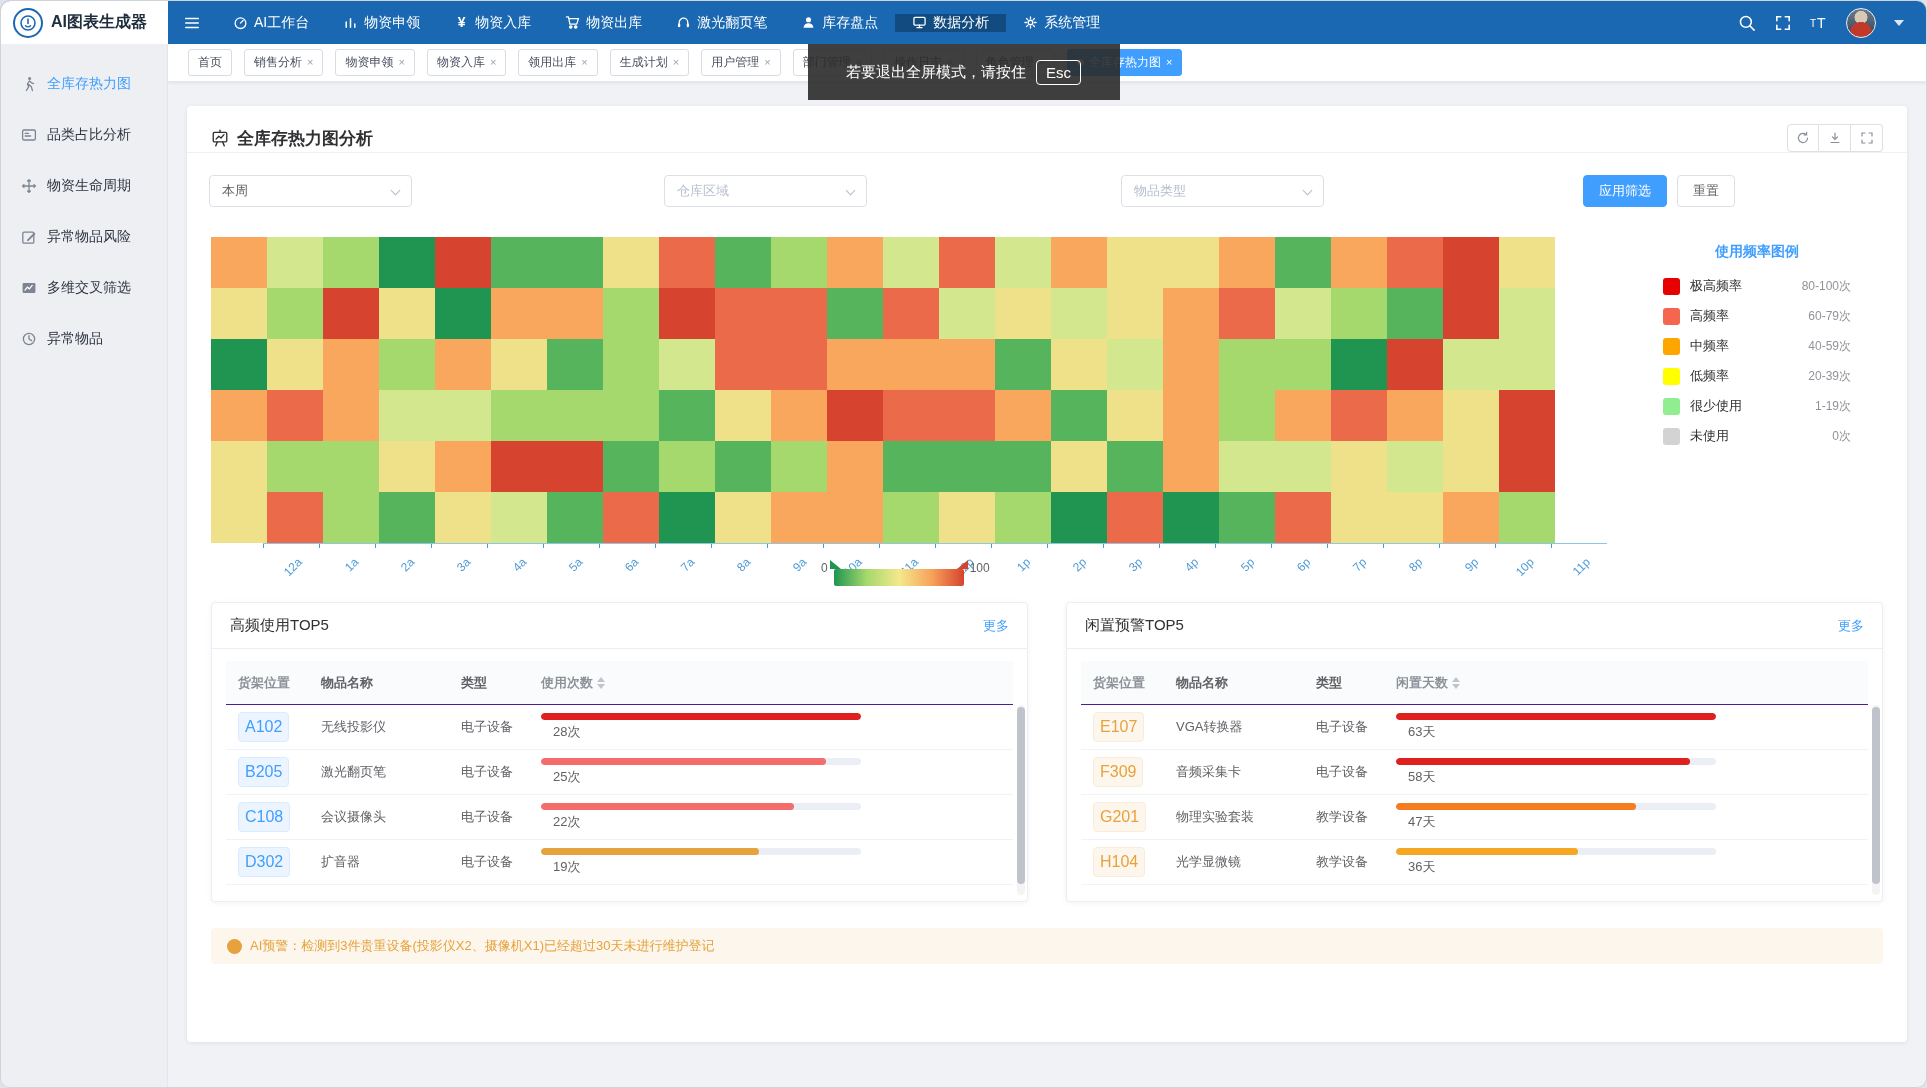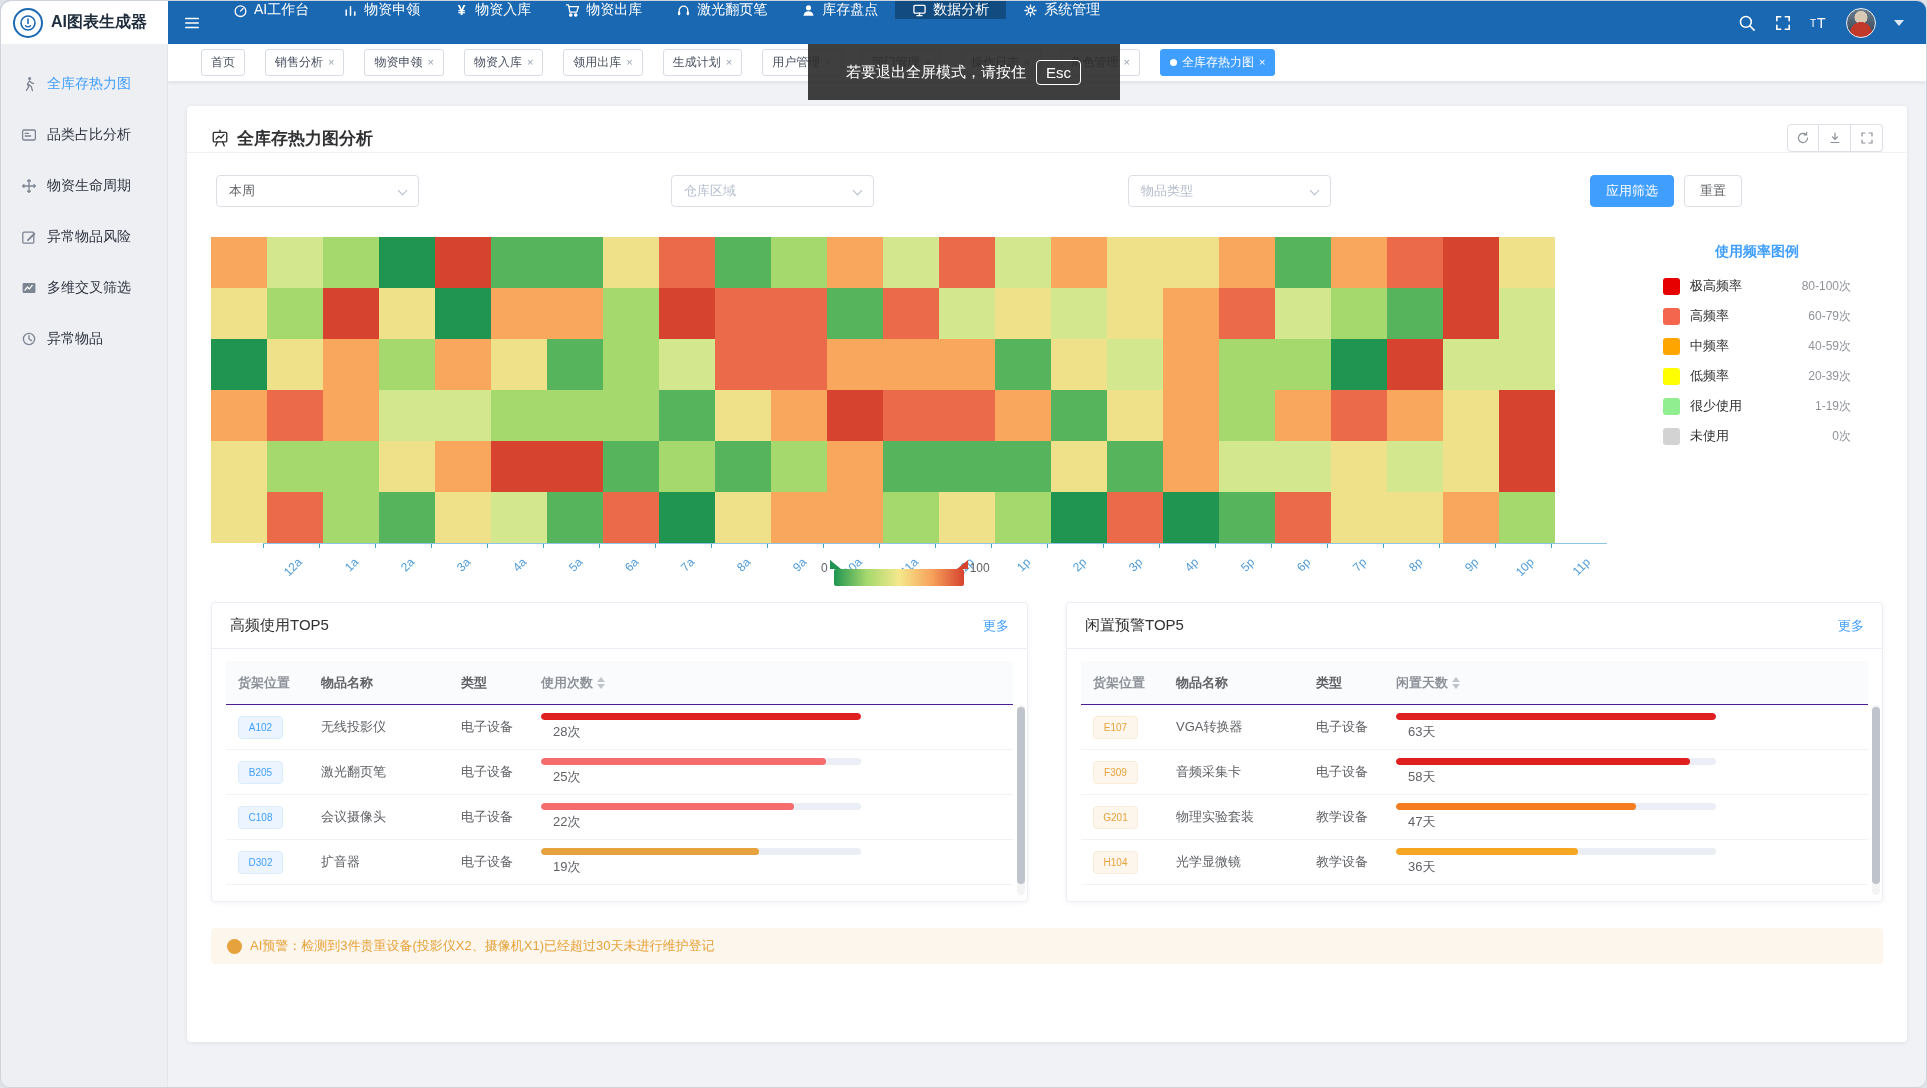--- a/index.html
+++ b/index.html
@@ -23,21 +23,21 @@
   .nav-right svg { width:18px; height:18px; }
   .tool-ico { display:flex; align-items:center; cursor:pointer; }
   .avatar { width:30px; height:30px; border-radius:50%; background:
       radial-gradient(circle at 50% 85%, #c0392b 0 38%, transparent 40%),
       radial-gradient(circle at 50% 30%, #d8c9b4 0 26%, transparent 28%),
       linear-gradient(180deg,#6b7d8f 0%, #4a5a6a 60%, #31404e 100%);
       border:1px solid #e8eef5; cursor:pointer; }
   .caret-down { width:0; height:0; border-left:5px solid transparent; border-right:5px solid transparent; border-top:6px solid #dce9f5; cursor:pointer; }
 
   
-  .tabbar { position:absolute; top:43px; left:167px; right:0; height:38px; background:#fff; border-bottom:1px solid #e4e7ed; box-shadow:0 1px 3px rgba(0,0,0,.08); display:flex; align-items:center; gap:20px; padding-left:33px; z-index:5; }
+  .tabbar { position:absolute; top:43px; left:167px; right:0; height:38px; background:#fff; border-bottom:1px solid #e4e7ed; box-shadow:0 1px 3px rgba(0,0,0,.08); display:flex; align-items:center; gap:12px; padding-left:20px; z-index:5; }
   .tab { height:27px; display:flex; align-items:center; gap:5px; padding:0 9px; border:1px solid #d8dce5; background:#fff; color:#495060; font-size:12px; border-radius:3px; cursor:pointer; white-space:nowrap; }
   .tab .close { font-size:11px; color:#9aa2ad; line-height:1; cursor:pointer; }
   .tab.active { background:#409eff; border-color:#409eff; color:#fff; }
   .tab.active .dot { width:7px; height:7px; border-radius:50%; background:#fff; }
   .tab.active .close { color:#fff; }
 
   
   .fs-toast { position:absolute; top:43px; left:50%; transform:translateX(-50%); width:312px; height:56px; background:rgba(42,42,42,0.9); color:#fff; display:flex; align-items:center; justify-content:center; gap:10px; font-size:15px; z-index:50; }
   .esc-key { border:1.5px solid #fff; border-radius:4px; padding:3px 9px; font-size:15px; }
 
@@ -54,21 +54,21 @@
   .page-title { display:flex; align-items:center; gap:8px; font-size:17px; font-weight:bold; color:#303133; }
   .page-title svg { width:18px; height:18px; color:#303133; }
   .btn-group { margin-left:auto; display:flex; }
   .mini-btn { width:32px; height:28px; border:1px solid #dcdfe6; background:#fff; display:flex; align-items:center; justify-content:center; color:#8a9099; cursor:pointer; }
   .mini-btn svg { width:14px; height:14px; }
   .mini-btn:first-child { border-radius:4px 0 0 4px; }
   .mini-btn:last-child { border-radius:0 4px 4px 0; }
   .mini-btn + .mini-btn { border-left:none; }
 
   
-  .filter-row { display:flex; align-items:flex-start; padding:22px 24px 10px 6px;margin-left:7px; }
+  .filter-row { display:flex; align-items:flex-start; padding:22px 24px 10px 6px; }
   .select { width:203px; height:32px; border:1px solid #dcdfe6; border-radius:4px; background:#fff; display:flex; align-items:center; padding:0 12px; font-size:13px; color:#606266; cursor:pointer; position:relative; }
   .select.placeholder { color:#b4bccc; }
   .select .chev { position:absolute; right:12px; top:11px; width:7px; height:7px; border-right:1px solid #b4bccc; border-bottom:1px solid #b4bccc; transform:rotate(45deg); }
   .sel-1 { margin-left:16px; } .sel-2 { margin-left:252px; } .sel-3 { margin-left:254px; }
   .btn { height:32px; border-radius:4px; font-size:13px; padding:0 15px; cursor:pointer; display:flex; align-items:center; }
   .btn-primary { background:#409eff; border:1px solid #409eff; color:#fff; margin-left:259px; }
   .btn-plain { background:#fff; border:1px solid #dcdfe6; color:#606266; margin-left:10px; }
 
   
   .chart-section { display:flex; padding:20px 0 0 24px; }
@@ -107,21 +107,21 @@
   .more-link { margin-left:auto; font-size:13px; color:#409eff; cursor:pointer; }
   .tbl { margin:12px 14px 0 14px; position:relative; }
   .tbl-header { display:flex; align-items:center; height:44px; background:#fafbfc; border-bottom:1px solid #4c1d95; font-size:13px; font-weight:bold; color:#8d9299; }
   .tbl-body { height:190px; overflow:hidden; position:relative; }
   .tbl-row { display:flex; align-items:center; height:45px; border-bottom:1px solid #f0f2f5; }
   .c-tag { width:95px; padding-left:12px; flex:none; }
   .c-name { width:140px; flex:none; font-size:13px; color:#606266; }
   .c-type { width:80px; flex:none; font-size:13px; color:#606266; }
   .c-val { flex:1; padding-right:10px; }
   .tbl-header .c-tag { padding-left:12px; }
-  .tag { display:inline-block; min-width:45px; text-align:center; font-size:10px; padding:5px 6px; border-radius:4px; }
+  .tag { display:inline-block; min-width:45px; text-align:center; font-size:16px; padding:5px 6px; border-radius:4px; }
   .tag.blue { background:#ecf5ff; border:1px solid #d9ecff; color:#409eff; }
   .tag.orange { background:#fdf6ec; border:1px solid #faecd8; color:#e6a23c; }
   .bar-track { width:320px; height:7px; background:#ebeef5; border-radius:4px; overflow:hidden; }
   .bar-fill { height:100%; border-radius:4px; }
   .bar-val { font-size:13px; color:#606266; margin:3px 0 0 12px; }
   .sort-caret { display:inline-flex; flex-direction:column; margin-left:4px; vertical-align:middle; cursor:pointer; }
   .sort-caret i { width:0; height:0; border-left:4px solid transparent; border-right:4px solid transparent; }
   .sort-caret i.up { border-bottom:5px solid #c0c4cc; margin-bottom:2px; }
   .sort-caret i.down { border-top:5px solid #c0c4cc; }
   .tscroll { position:absolute; right:-12px; top:44px; width:8px; height:190px; background:#f4f4f5; border-radius:4px; }
@@ -146,21 +146,21 @@
         </svg>
       </span>
       <span class="logo-text">AI图表生成器</span>
     </div>
     <nav class="nav-menu">
       <span class="hamburger">
         <svg viewBox="0 0 14 14" fill="none" stroke="currentColor" stroke-width="1.3" stroke-linecap="round">
             <path d="M1.5 3h11M1.5 7h11M1.5 11h11"></path>
           </svg>
       </span>
-      <div id="nav-items" style="display:flex;align-items:flex-start;">
+      <div id="nav-items" style="display:flex;align-items:center;">
           <div class="nav-item">
             <span style="display:flex">
               <svg viewBox="0 0 14 14" fill="none" stroke="currentColor" stroke-width="1.2" stroke-linecap="round">
                 <circle cx="7" cy="7.6" r="5"></circle>
                 <path d="M7 7.6l2.4-2.4"></path>
               </svg>
             </span>
             <span>AI工作台</span>
           </div>
           <div class="nav-item">

